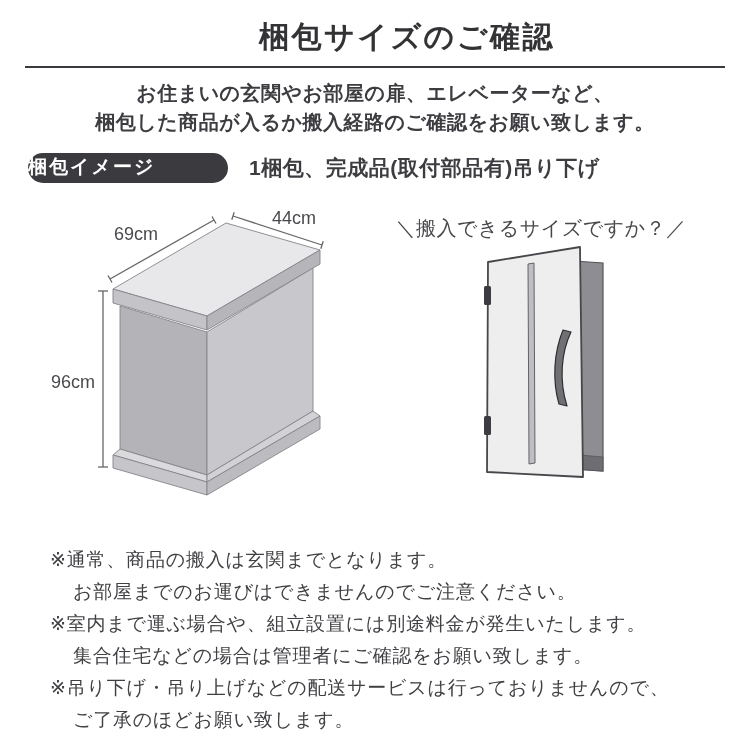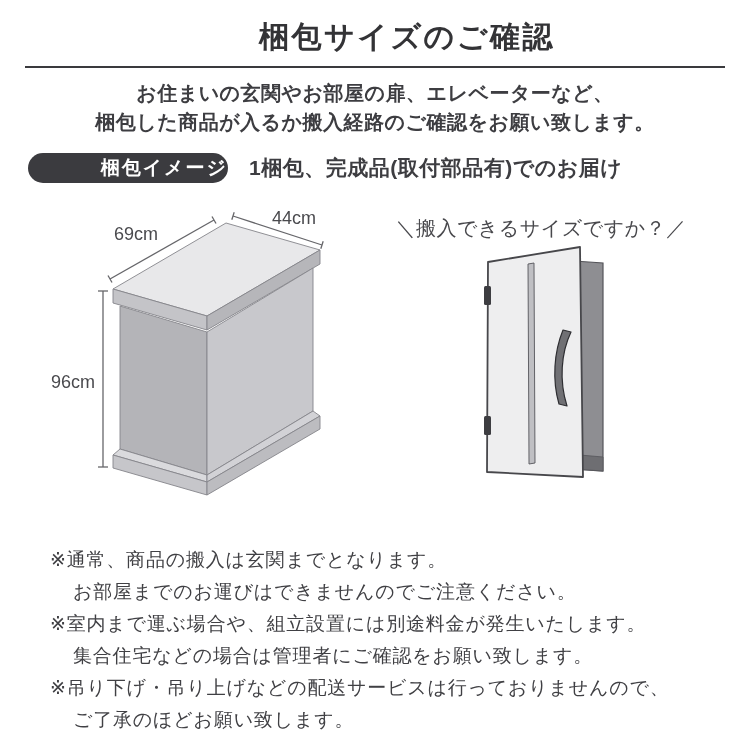--- a/index.html
+++ b/index.html
@@ -17,22 +17,22 @@
   .divider{
     position:absolute;top:66px;left:25px;width:700px;height:2px;background:#3a3a3e;
   }
   .intro{
     position:absolute;top:79px;left:0;width:750px;text-align:center;
     font-size:20px;line-height:29px;font-weight:bold;color:#3d3d41;letter-spacing:0.5px;
   }
   .badge-row{position:absolute;top:153px;left:0;width:750px;height:30px;}
   .badge{
     position:absolute;left:28px;top:0;width:200px;height:30px;border-radius:15px;
-    background:#3b3b3f;color:#ffffff;text-align:right;line-height:30px;
-    font-size:19px;font-weight:bold;letter-spacing:2px;
+    background:#3b3b3f;color:#ffffff;text-align:left;line-height:30px;
+    font-size:19px;font-weight:bold;letter-spacing:2px;font-family:Liberation Mono, monospace;
   }
   .delivery{
     position:absolute;left:249px;top:0;height:30px;line-height:30px;
     font-size:21px;font-weight:bold;color:#3d3d41;letter-spacing:0.5px;
   }
   .illu{position:absolute;top:195px;left:0;width:750px;height:320px;}
   .question{
     position:absolute;top:216px;left:391px;width:300px;text-align:center;
     font-size:20px;line-height:24px;font-weight:500;color:#48484c;letter-spacing:0.5px;
   }
@@ -55,21 +55,21 @@
   <div class="title">梱包サイズのご確認</div>
   <div class="divider"></div>
 
   <div class="intro">
     <div>お住まいの玄関やお部屋の扉、エレベーターなど、</div>
     <div>梱包した商品が入るか搬入経路のご確認をお願い致します。</div>
   </div>
 
   <div class="badge-row">
     <span class="badge">梱包イメージ</span>
-    <span class="delivery">1梱包、完成品(取付部品有)でのお届け</span>
+    <span class="delivery">1梱包、完成品(取付部品有)吊り下げ</span>
   </div>
 
   <svg class="illu" viewBox="0 0 750 320">
 
     <g stroke="#85858a" stroke-width="0.9" stroke-linejoin="round">
 
       <polygon points="113,94 226,28 320,55 207,121" fill="#e8e8ea"></polygon>
 
       <polygon points="113,94 207,121 207,135 113,108" fill="#c4c4c8"></polygon>
       <polygon points="207,121 320,55 320,69 207,135" fill="#b6b6ba"></polygon>

